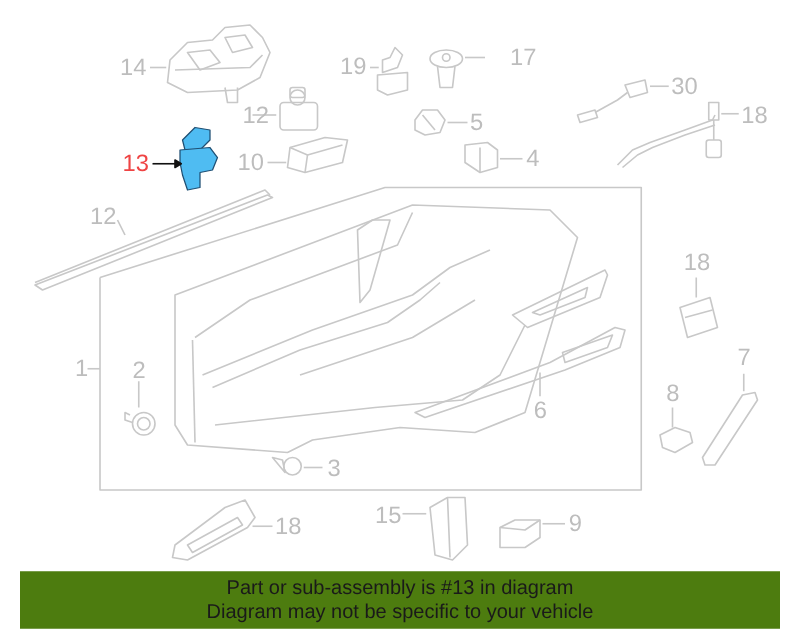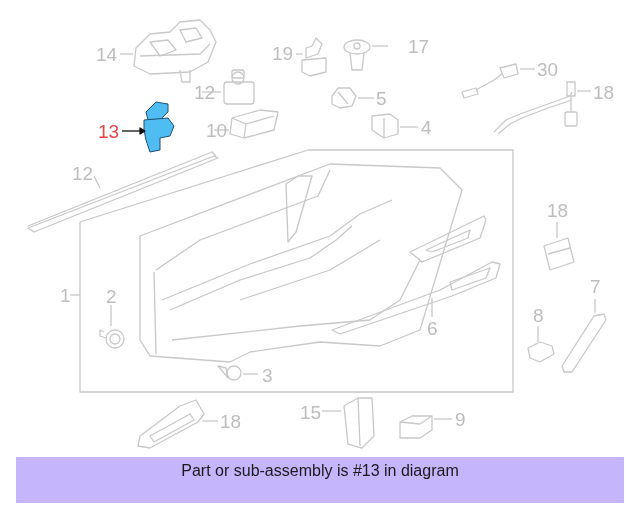--- a/index.html
+++ b/index.html
@@ -1,20 +1,20 @@
 <!DOCTYPE html>
 <html><head>
 <meta charset="utf-8">
 <style>
   html,body{margin:0;padding:0;}
   body{width:640px;height:512px;background:#ffffff;position:relative;overflow:hidden;font-family:"Liberation Sans",sans-serif;}
   #stage{position:absolute;left:0;top:0;width:536px;height:512px;}
   .lbl{position:absolute;font-size:19px;color:#bdbdbd;line-height:1;white-space:nowrap;}
   .lbl.hl{color:#ef4444;}
-  #banner{position:absolute;left:16px;top:457px;width:608px;height:46px;background:#c4b5fd;color:#1a1a1a;text-align:center;font-size:16px;line-height:19px;padding-top:4px;box-sizing:border-box;}
+  #banner{position:absolute;left:16px;top:457px;width:608px;height:46px;background:#4d7c0f;color:#1a1a1a;text-align:center;font-size:16px;line-height:19px;padding-top:4px;box-sizing:border-box;}
   #banner div{margin:0;}
 </style>
 </head>
 <body>
 
 <div id="stage">
   <svg width="640" height="512" viewBox="0 0 640 512" style="position:absolute;left:0;top:0" fill="none" stroke="#c8c8c8" stroke-width="1.3" stroke-linejoin="round">
 
     <polyline points="80,222 80,392 513,392 513,150 308,150 80,222"></polyline>
 
@@ -162,35 +162,36 @@
       <path d="M146,112 L156,102 L168,104 L168,112 L160,120 L148,120 Z"></path>
       <path d="M144,120 L168,118 L174,126 L170,136 L160,138 L160,150 L150,152 L146,140 L144,130 Z"></path>
     </g>
     <line x1="122" y1="131" x2="140" y2="131" stroke="#111" stroke-width="1.3"></line>
     <path d="M140,128 L145,131 L140,134 Z" fill="#111" stroke="#111"></path>
   </svg>
 
   <span class="lbl" style="left:96px;top:45px">14</span>
   <span class="lbl" style="left:194px;top:83px">12</span>
   <span class="lbl hl" style="left:98px;top:122px">13</span>
-  <span class="lbl" style="left:206px;top:121px">10</span>
+  <span class="lbl" style="left:190px;top:121px">10</span>
   <span class="lbl" style="left:272px;top:44px">19</span>
   <span class="lbl" style="left:408px;top:37px">17</span>
   <span class="lbl" style="left:376px;top:89px">5</span>
   <span class="lbl" style="left:421px;top:118px">4</span>
   <span class="lbl" style="left:537px;top:60px">30</span>
   <span class="lbl" style="left:593px;top:83px">18</span>
   <span class="lbl" style="left:72px;top:164px">12</span>
   <span class="lbl" style="left:547px;top:201px">18</span>
   <span class="lbl" style="left:60px;top:286px">1</span>
   <span class="lbl" style="left:106px;top:287px">2</span>
   <span class="lbl" style="left:590px;top:277px">7</span>
   <span class="lbl" style="left:533px;top:306px">8</span>
   <span class="lbl" style="left:427px;top:319px">6</span>
   <span class="lbl" style="left:262px;top:366px">3</span>
   <span class="lbl" style="left:220px;top:412px">18</span>
   <span class="lbl" style="left:300px;top:403px">15</span>
   <span class="lbl" style="left:455px;top:410px">9</span>
 
   <div id="banner">
     <div>Part or sub-assembly is #13 in diagram</div>
+    <div>Diagram may not be specific to your vehicle</div>
   </div>
 </div>
 
 </body></html>

